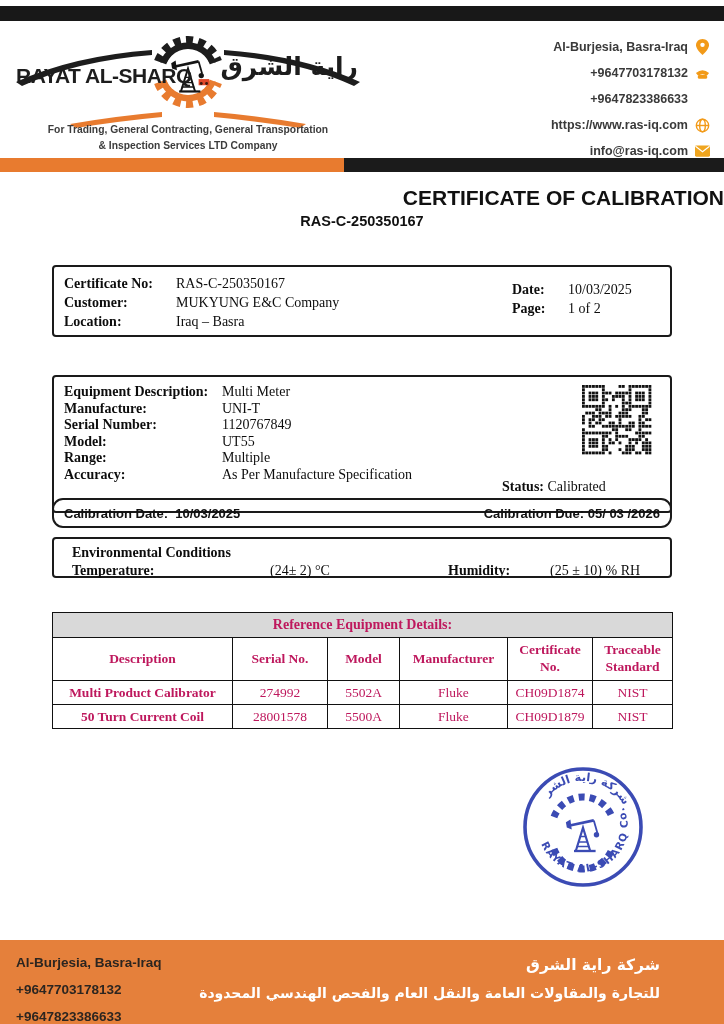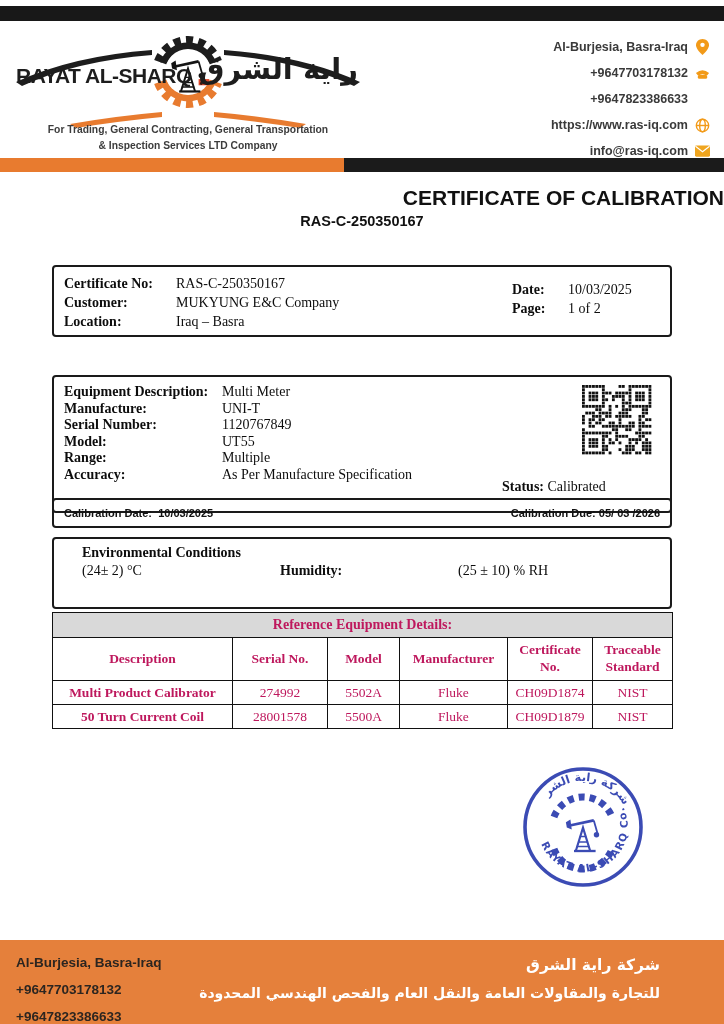--- a/index.html
+++ b/index.html
@@ -5,21 +5,21 @@
   html,body{margin:0;padding:0;background:#888;}
   .page{position:relative;width:724px;height:1024px;background:#ffffff;overflow:hidden;
         font-family:"Liberation Sans",sans-serif;color:#1a1a1a;}
   .topbar{position:absolute;top:6px;left:0;width:724px;height:15px;background:#181818;}
 
   
   .logoBlock{position:absolute;left:12px;top:24px;width:352px;height:128px;}
   .logoSwoosh{position:absolute;left:0;top:0;}
   .brandEn{position:absolute;left:4px;top:40px;font-size:21px;font-weight:800;
            letter-spacing:-0.5px;color:#1d1d1d;z-index:2;}
-  .brandAr{position:absolute;right:6px;top:28px;font-size:29px;font-weight:700;color:#1d1d1d;
+  .brandAr{position:absolute;right:6px;top:28px;font-size:25px;font-weight:700;color:#1d1d1d;
            font-family:"DejaVu Sans",sans-serif;z-index:2;direction:rtl;}
   .emblem{position:absolute;left:130px;top:0;z-index:1;}
   .tagline{position:absolute;left:0;top:98px;width:100%;text-align:center;
            font-size:10.3px;font-weight:700;color:#3c3c3c;line-height:1.55;z-index:2;}
 
   .contacts{position:absolute;right:14px;top:34px;width:230px;z-index:2;}
   .cRow{display:flex;justify-content:flex-end;align-items:center;gap:7px;height:26px;
         font-size:12.5px;font-weight:600;color:#3a3a3a;}
   .cIcon{width:15px;height:15px;flex:0 0 auto;display:flex;align-items:center;justify-content:center;}
   .cIcon.empty{visibility:hidden;}
@@ -42,23 +42,23 @@
   .certGrid{display:grid;grid-template-columns:112px auto;line-height:19px;}
   .certRight{position:absolute;left:458px;top:13px;display:grid;grid-template-columns:48px auto;
              column-gap:8px;line-height:19px;}
 
   .eqBox{top:375px;height:138px;padding:7px 10px;}
   .eqGrid{display:grid;grid-template-columns:158px auto;line-height:16.6px;}
   .qr{position:absolute;right:18px;top:8px;width:70px;height:70px;}
   .status{position:absolute;left:448px;bottom:15px;line-height:16.6px;}
 
   .calBar{top:498px;height:30px;display:flex;justify-content:space-between;align-items:center;
-          padding:0 10px;font-family:"Liberation Sans",sans-serif;font-size:11px;font-weight:700;color:#111;}
-
-  .envBox{top:537px;height:72px;padding:6px 28px;}
+          padding:0 10px;font-family:"Liberation Sans",sans-serif;font-size:13px;font-weight:700;color:#111;border-radius:11px;}
+
+  .envBox{top:537px;height:41px;padding:6px 18px;}
   .envRow2{display:grid;grid-template-columns:198px 178px 102px auto;line-height:20px;}
 
   
   .refTable{position:absolute;left:52px;top:612px;width:620px;border-collapse:collapse;
             font-family:"Liberation Serif",serif;font-size:13.5px;color:#be185d;table-layout:fixed;}
   .refTable th,.refTable td{border:1.6px solid #111;text-align:center;vertical-align:middle;padding:1px 3px;}
   .refTable .cap{background:#d9d9d9;font-weight:700;font-size:14px;height:22px;}
   .refTable thead th{font-weight:700;height:40px;line-height:1.25;}
   .refTable tbody td{height:21px;}
   .refTable tbody td.desc{font-weight:700;}
@@ -462,20 +462,21 @@
     </span>
     <span>
       <span>Calibration Due:</span>
       <span>05/ 03 /2026</span>
     </span>
   </div>
 
   <div class="box envBox">
     <div class="lbl">Environmental Conditions</div>
     <div class="envRow2">
+      <span class="lbl">Temperature:</span>
       <span>(24± 2) °C</span>
       <span class="lbl">Humidity:</span>
       <span>(25 ± 10) % RH</span>
     </div>
   </div>
 
   <table class="refTable">
     <colgroup>
       <col style="width:180px">
         <col style="width:95px">

